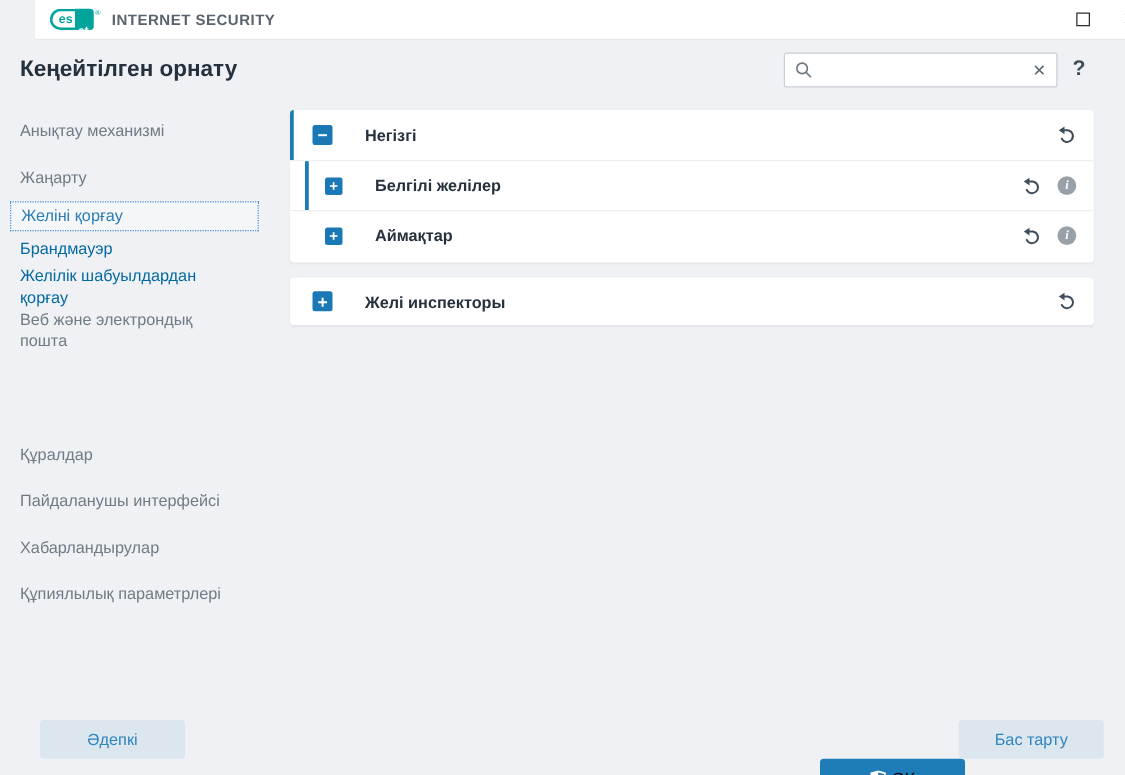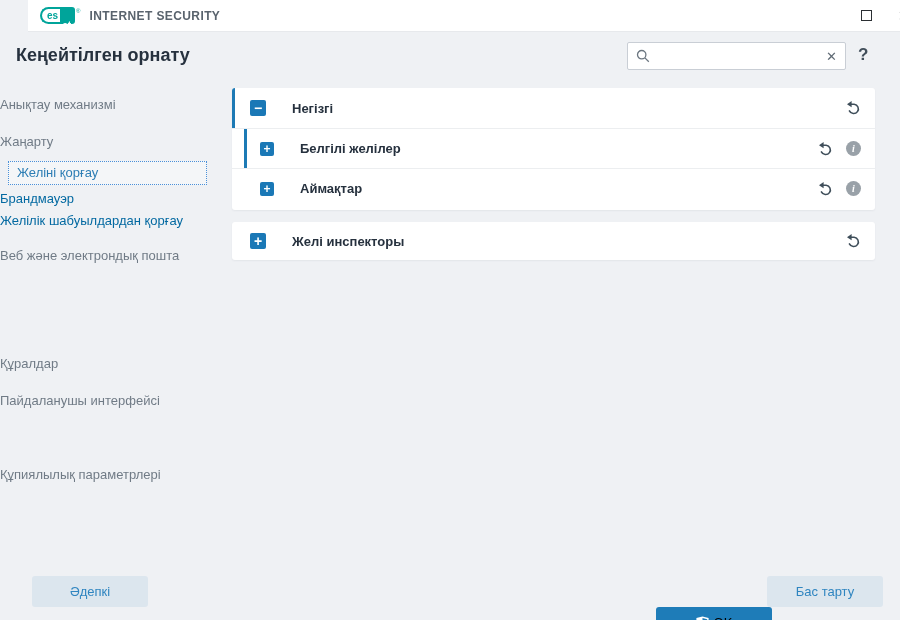--- a/index.html
+++ b/index.html
@@ -29,21 +29,21 @@
   .search-box { position:absolute; left:627px; top:42px; width:219px; height:28px; background:#fff;
                 border:1px solid #c9ced5; border-radius:2px; display:flex; align-items:center; padding:0 8px; }
   .search-box input { flex:1; border:none; outline:none; font-size:13px; color:#333; background:transparent;
                       min-width:0; padding:0 6px; font-family:inherit; }
   .search-clear { background:none; border:none; cursor:pointer; color:#5f6a74; font-size:13px; line-height:1; padding:0; }
   .help-btn { position:absolute; left:858px; top:45px; background:none; border:none; cursor:pointer;
               font-size:17px; color:#414e5a; font-weight:bold; }
 
   
   .sidebar { position:absolute; left:0; top:80px; width:230px; bottom:60px; }
-  .side-item { position:absolute; left:0; padding-left:0; width:215px; font-size:13px; line-height:17px; cursor:pointer; }
+  .side-item { position:absolute; left:0; padding-left:16px; width:215px; font-size:13px; line-height:17px; cursor:pointer; }
   .side-gray { color:#707b86; }
   .side-blue { color:#0369a1; }
   .side-selected { left:8px; width:199px; padding-left:8px; border:1px dotted #4a90d9;
                    background:rgba(255,255,255,0.35); line-height:22px; color:#2c7db4; }
 
   
   .panel { position:absolute; left:232px; width:643px; background:#ffffff; border-radius:3px;
            box-shadow:0 1px 2px rgba(40,50,60,0.06); overflow:hidden; }
   .panel-1 { top:88px; height:122px; }
   .panel-2 { top:222px; height:38px; }
@@ -117,20 +117,21 @@
 
   <nav class="sidebar">
     <div class="side-item side-gray" style="top:16px;">Анықтау механизмі</div>
     <div class="side-item side-selected" style="top:81px;">Желіні қорғау</div>
     <div class="side-item side-gray" style="top:53px;">Жаңарту</div>
     <div class="side-item side-blue" style="top:110px;">Брандмауэр</div>
     <div class="side-item side-blue" style="top:132px; width:185px;">Желілік шабуылдардан қорғау</div>
     <div class="side-item side-gray" style="top:167px; width:185px;">Веб және электрондық пошта</div>
     <div class="side-item side-gray" style="top:275px;">Құралдар</div>
     <div class="side-item side-gray" style="top:312px;">Пайдаланушы интерфейсі</div>
+    <div class="side-item side-gray" style="top:349px;">Хабарландырулар</div>
     <div class="side-item side-gray" style="top:386px;">Құпиялылық параметрлері</div>
   </nav>
 
   <section class="panel panel-1">
     <div class="trow">
       <span class="accent accent-l0"></span>
       <button class="expander ml-18">
         <span>−</span>
       </button>
       <span class="trow-label">Негізгі</span>

